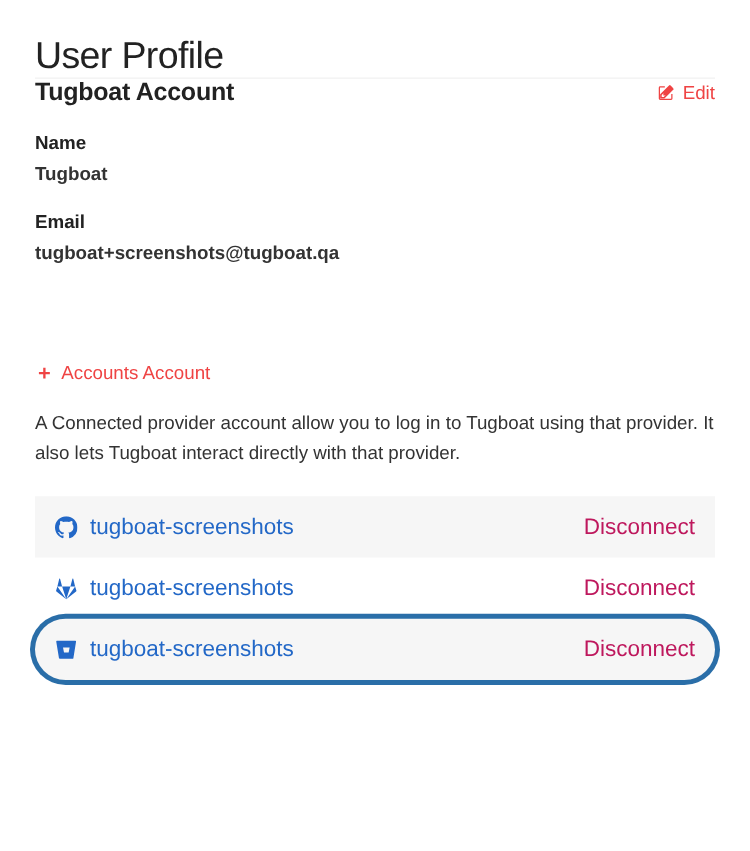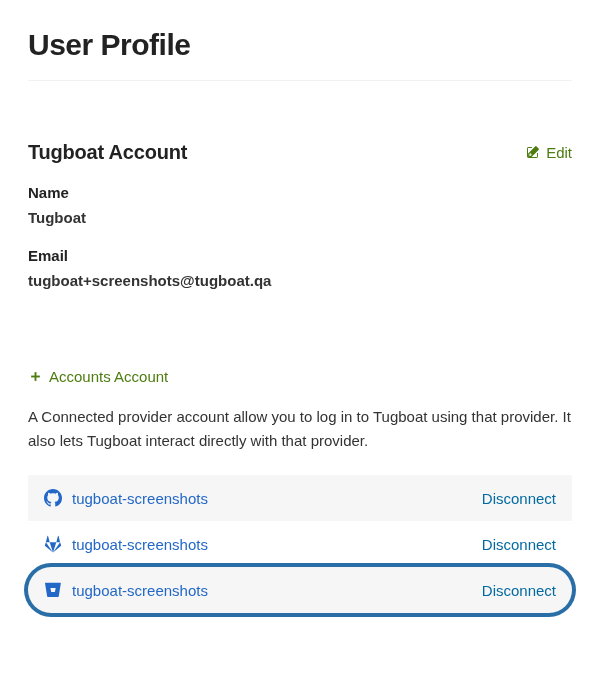--- a/index.html
+++ b/index.html
@@ -10,43 +10,41 @@
     body {
       font-family: -apple-system, BlinkMacSystemFont, "Segoe UI", Helvetica, Arial, sans-serif;
       width: 600px;
       height: 681px;
       padding: 28px 28px 0 28px;
       color: #222;
       background: #fff;
     }
     .page-title {
       font-size: 30px;
-      font-weight: 700;
+      font-weight: 400;
       letter-spacing: -0.5px;
-      padding-bottom: 18px;
       border-bottom: 1px solid #f1f1f1;
-      margin-bottom: 60px;
     }
     .section-header {
       display: flex;
       justify-content: space-between;
       align-items: center;
       margin-bottom: 20px;
       gap: 12px;
     }
     .section-title {
       font-size: 20px;
       font-weight: 700;
       letter-spacing: -0.2px;
     }
     .edit-link, .connect-link {
       display: inline-flex;
       align-items: center;
       gap: 6px;
-      color: #4d7c0f;
+      color: #ef4444;
       font-size: 15px;
       text-decoration: none;
       cursor: pointer;
     }
     .edit-link svg, .connect-link svg {
       width: 15px;
       height: 15px;
     }
     .field {
       margin-bottom: 20px;
@@ -69,41 +67,41 @@
       margin-bottom: 22px;
     }
     .account-list {
       list-style: none;
     }
     .account-row {
       display: flex;
       justify-content: space-between;
       align-items: center;
       padding: 14px 16px;
-      font-size: 15px;
+      font-size: 18px;
     }
     .account-row:nth-child(odd) {
       background: #f6f6f6;
     }
     .account-left {
       display: flex;
       align-items: center;
       gap: 10px;
     }
     .account-left svg {
       width: 18px;
       height: 18px;
       color: #2368c7;
     }
     .account-name {
       color: #2368c7;
       cursor: pointer;
     }
     .disconnect {
-      color: #0369a1;
+      color: #be185d;
       cursor: pointer;
     }
     .highlight {
       position: relative;
       border-radius: 28px;
       box-shadow: 0 0 0 4px #2a6ea8;
     }
     .connected-spacer {
       height: 58px;
     }

